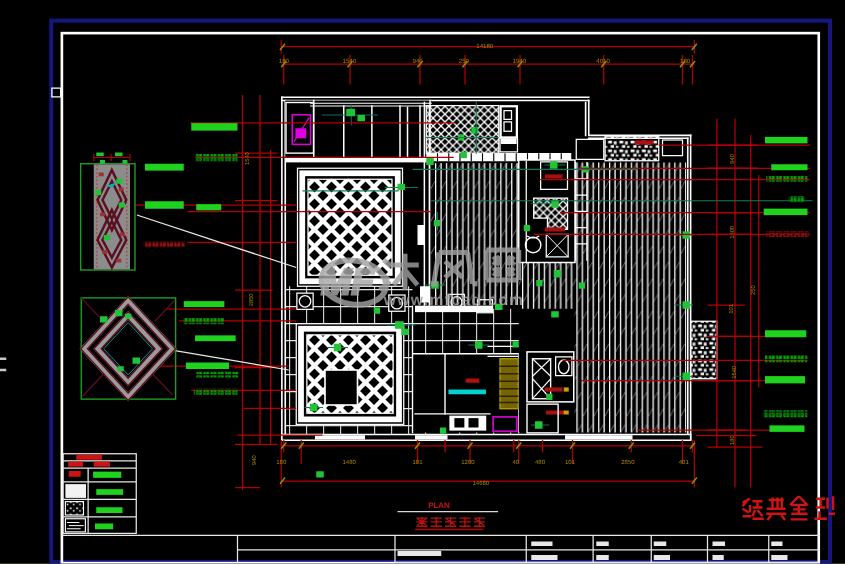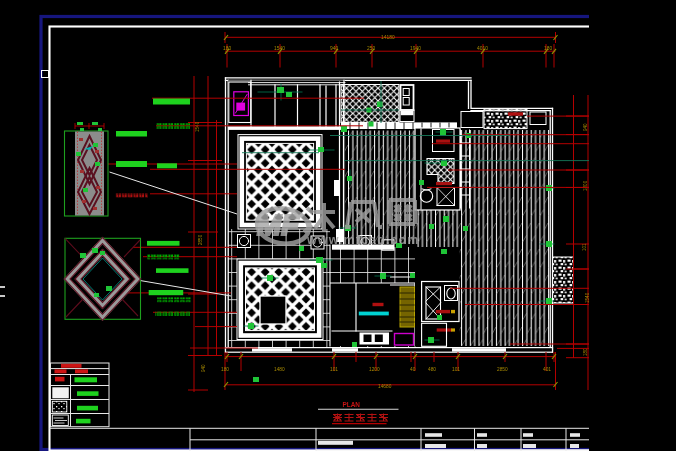--- a/index.html
+++ b/index.html
@@ -1,16 +1,16 @@
 <!DOCTYPE html>
 <html><head>
 <meta charset="utf-8">
 <style>
   html,body{margin:0;padding:0;background:#000;}
-  #page{width:589px;height:451px;position:relative;background:#84cc16;overflow:hidden;
+  #page{width:676px;height:451px;position:relative;background:#84cc16;overflow:hidden;
         font-family:"Liberation Sans", sans-serif;}
   svg{position:absolute;top:0;left:0;}
 </style>
 </head>
 <body>
 <div id="page">
 <svg width="676" height="451" viewBox="0 0 676 451">
 <defs>
 
   <pattern id="lat" width="13.6" height="13.6" patternUnits="userSpaceOnUse">

